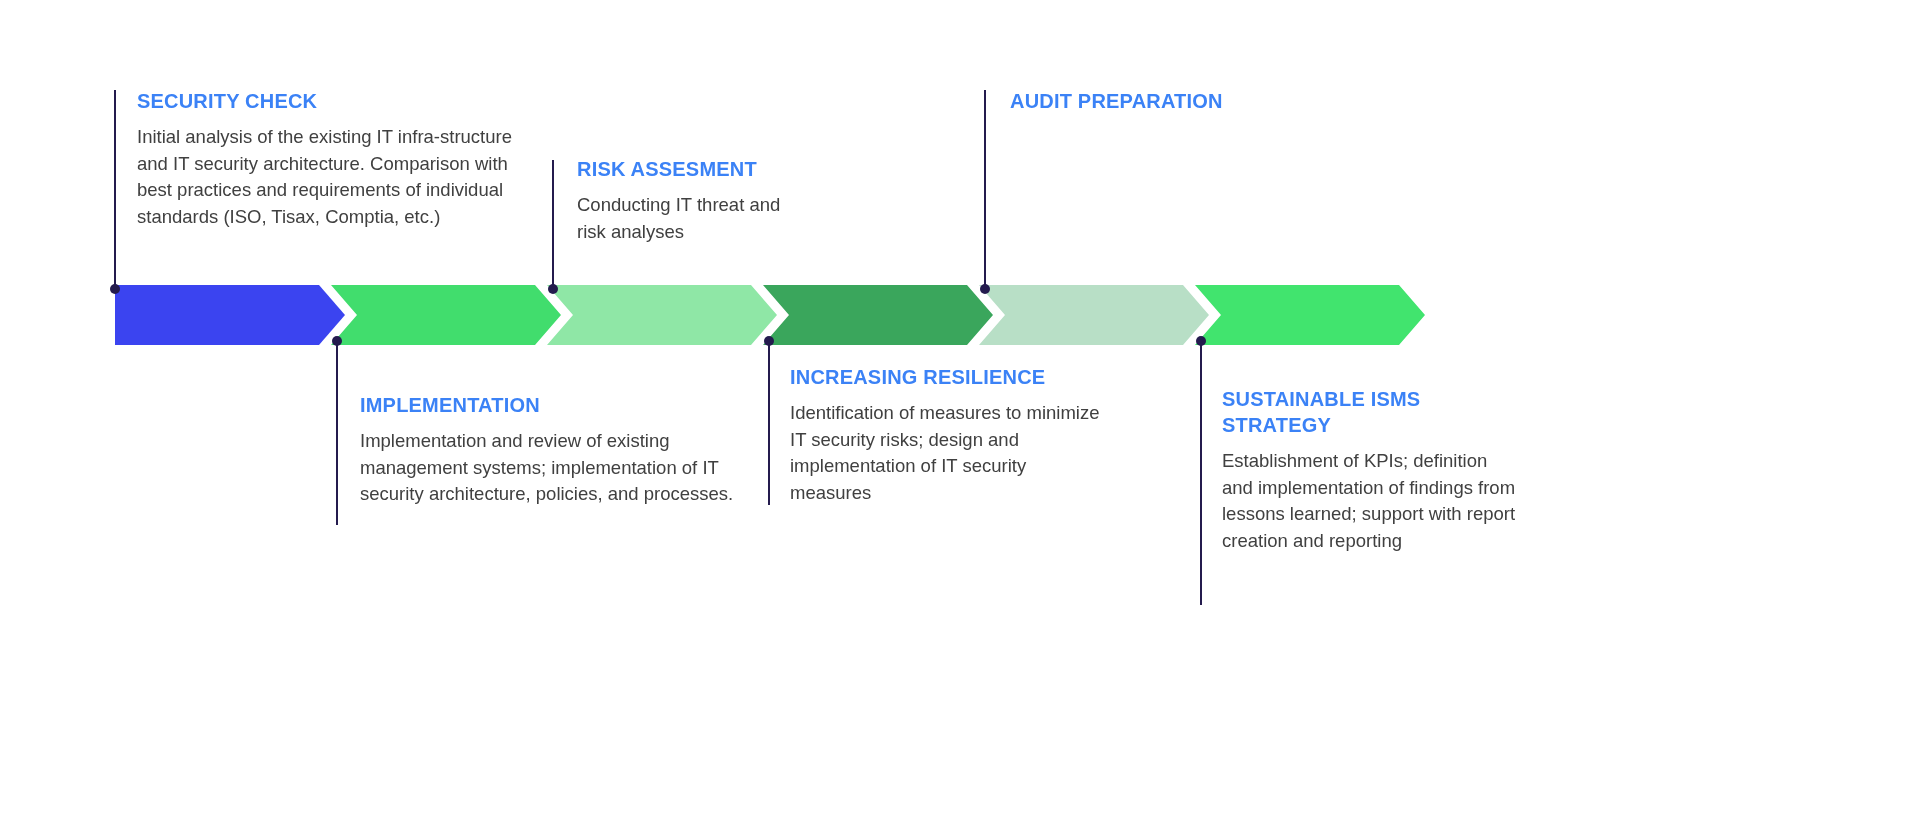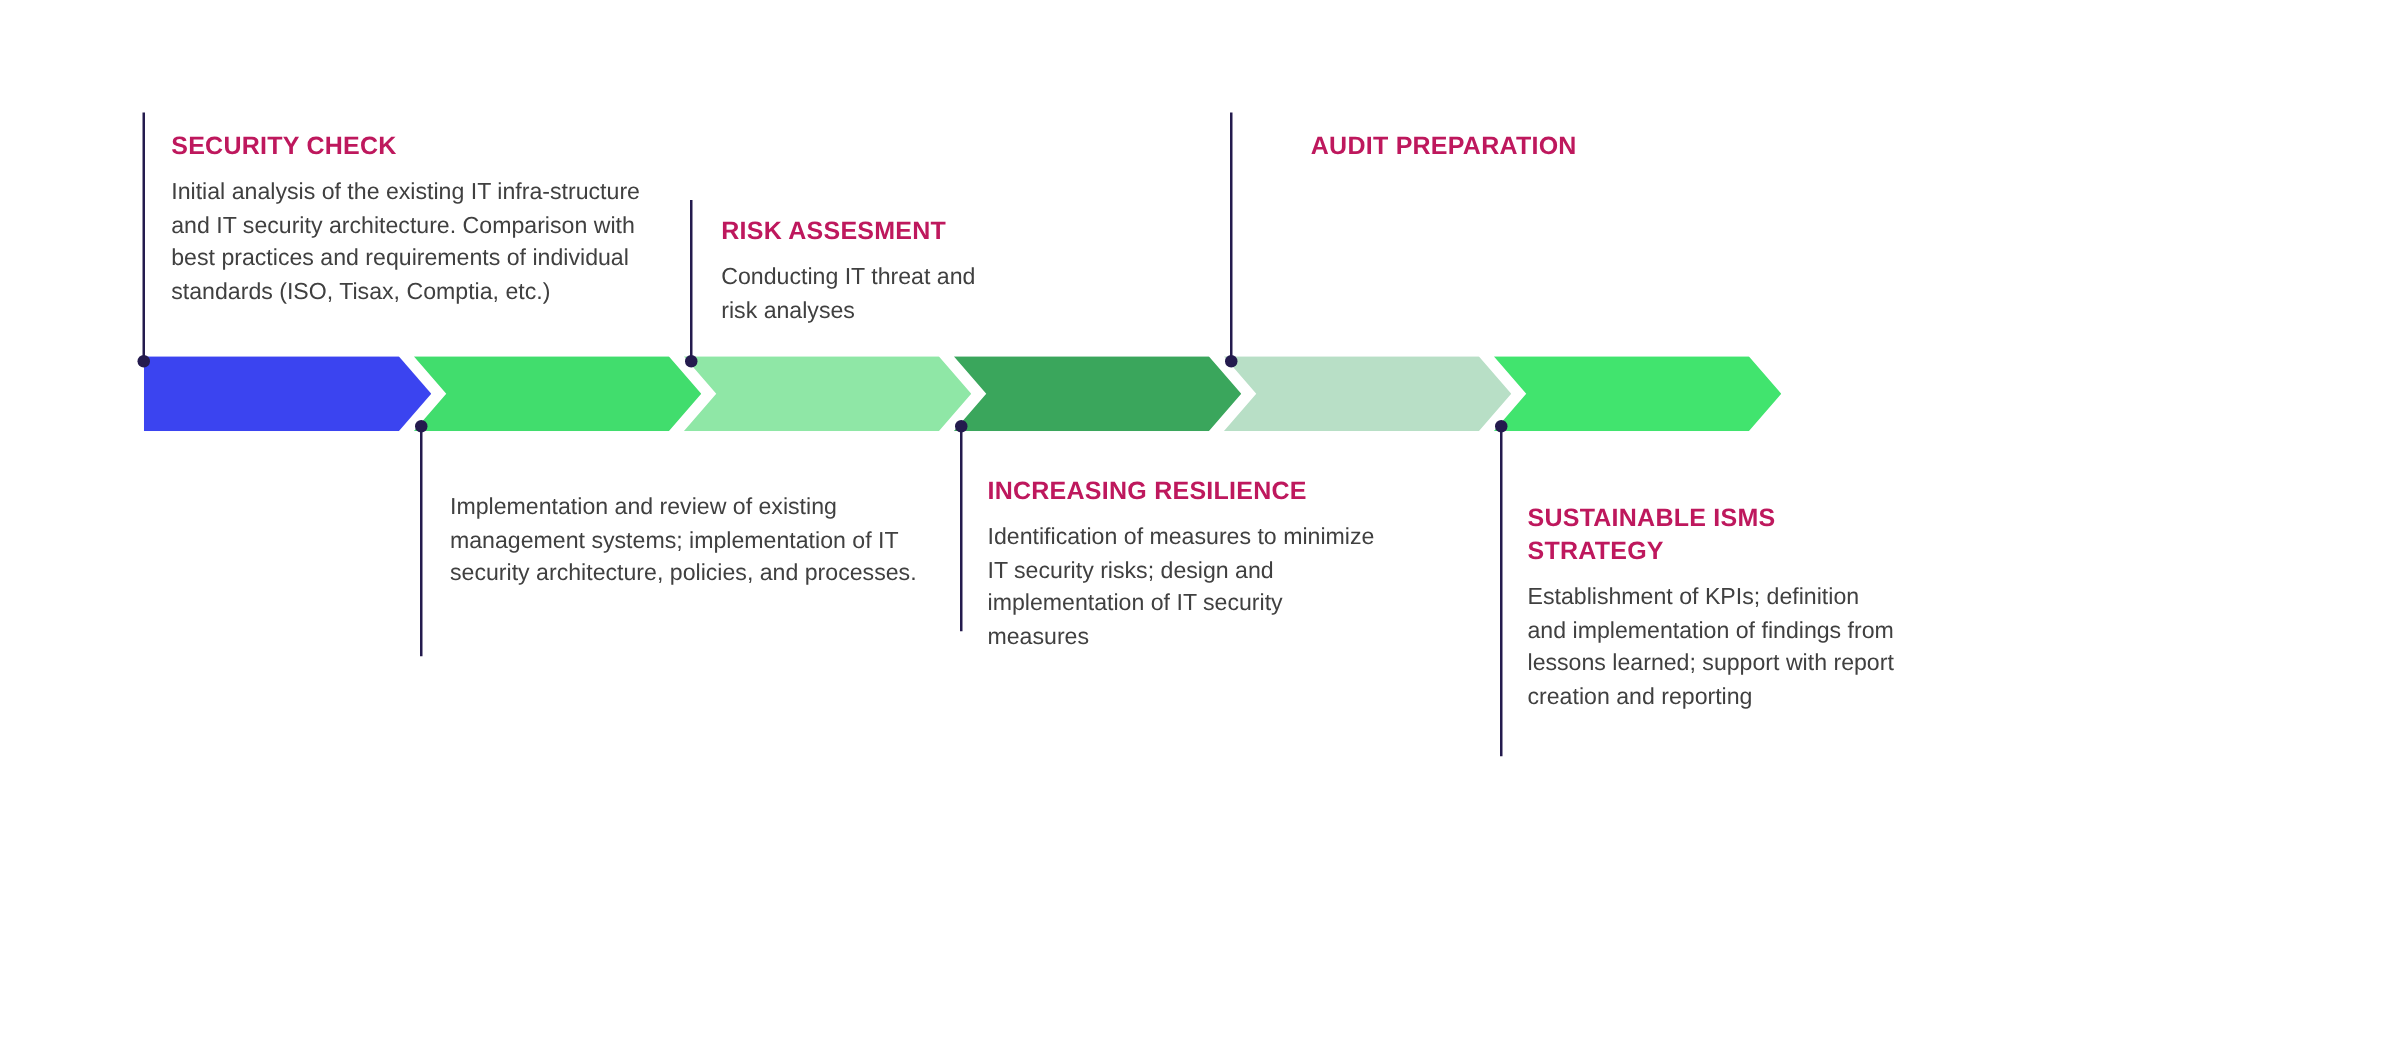--- a/index.html
+++ b/index.html
@@ -11,28 +11,28 @@
   .seg{position:absolute;top:0;height:60px;width:230px;background:#ccc;}
   .seg-first{clip-path:polygon(0 0, 204px 0, 230px 30px, 204px 60px, 0 60px);}
   .seg-notch{clip-path:polygon(0 0, 204px 0, 230px 30px, 204px 60px, 0 60px, 26px 30px);}
 
   
   .connector{position:absolute;width:2px;background:#241b4e;}
   .dot{position:absolute;width:10px;height:10px;border-radius:50%;background:#241b4e;}
 
   
   .step{position:absolute;}
-  .step h3{margin:16px 0 10px 0;font-size:20px;line-height:26px;font-weight:700;letter-spacing:.2px;color:#be185d;}
+  .step h3{margin:0 0 10px 0;font-size:20px;line-height:26px;font-weight:700;letter-spacing:.2px;color:#3b82f6;}
   .step p{margin:0;font-size:18.5px;line-height:26.5px;color:#404040;}
 
   .step-1{left:137px;top:88px;width:405px;}
   .step-2{left:360px;top:392px;width:385px;}
   .step-3{left:577px;top:156px;width:235px;}
   .step-4{left:790px;top:364px;width:315px;}
-  .step-5{left:1010px;top:88px;width:290px;text-align:center;}
+  .step-5{left:1010px;top:88px;width:290px;}
   .step-6{left:1222px;top:386px;width:298px;}
   .step-6 h3{max-width:250px;}
 
   .c1{left:114px;top:90px;height:200px;}
   .c2{left:336px;top:340px;height:185px;}
   .c3{left:552px;top:160px;height:130px;}
   .c4{left:768px;top:340px;height:165px;}
   .c5{left:984px;top:90px;height:200px;}
   .c6{left:1200px;top:340px;height:265px;}
 
@@ -70,20 +70,21 @@
   <div class="dot d4"></div>
   <div class="dot d5"></div>
   <div class="dot d6"></div>
 
   <div class="step step-1">
     <h3>SECURITY CHECK</h3>
     <p>Initial analysis of the existing IT infra-structure and IT security architecture. Comparison with best practices and requirements of individual standards (ISO, Tisax, Comptia, etc.)</p>
   </div>
 
   <div class="step step-2">
+    <h3>IMPLEMENTATION</h3>
     <p>Implementation and review of existing management systems; implementation of IT security architecture, policies, and processes.</p>
   </div>
 
   <div class="step step-3">
     <h3>RISK ASSESMENT</h3>
     <p>Conducting IT threat and risk analyses</p>
   </div>
 
   <div class="step step-4">
     <h3>INCREASING RESILIENCE</h3>

